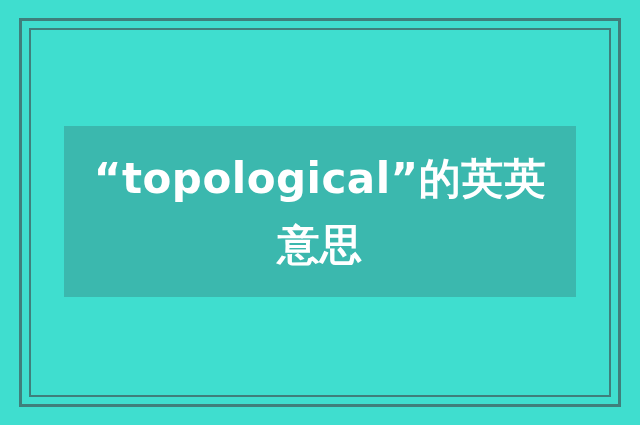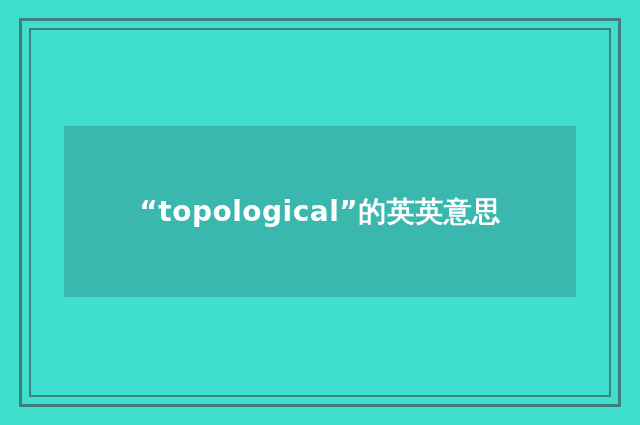--- a/index.html
+++ b/index.html
@@ -64,21 +64,21 @@
 
   .title-text {
     margin: 10px;
     width: 100%;
     padding: 0 8px;
     box-sizing: border-box;
     text-align: center;
     color: #ffffff;
     font-family: "DejaVu Sans", "Liberation Sans", sans-serif;
     font-weight: bold;
-    font-size: 28px;
+    font-size: 42px;
     line-height: 1.55;
     letter-spacing: 0.5px;
     word-break: break-all;
     overflow-wrap: break-word;
   }
 </style>
 </head>
 <body>
 
 <div class="canvas">

